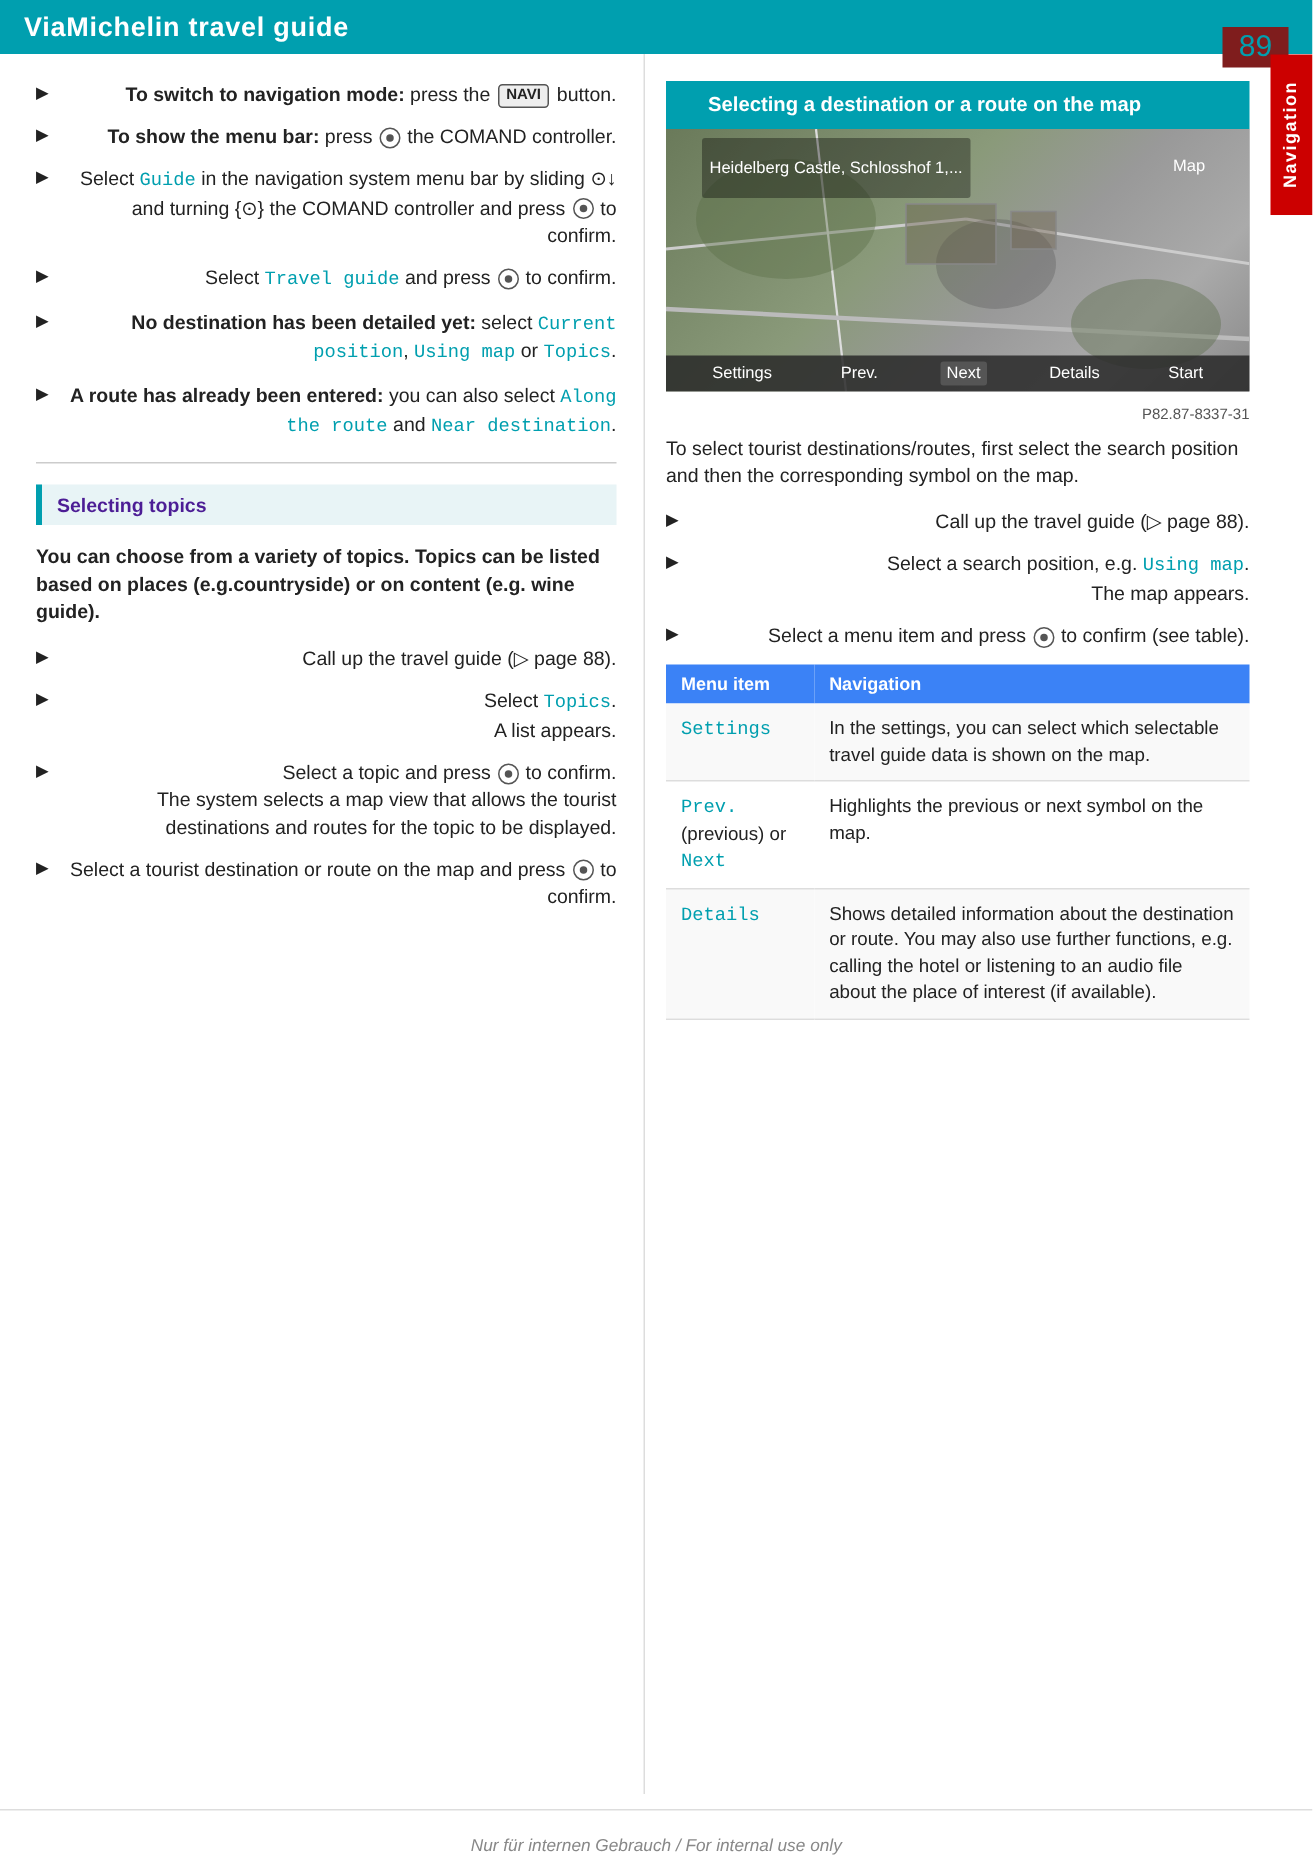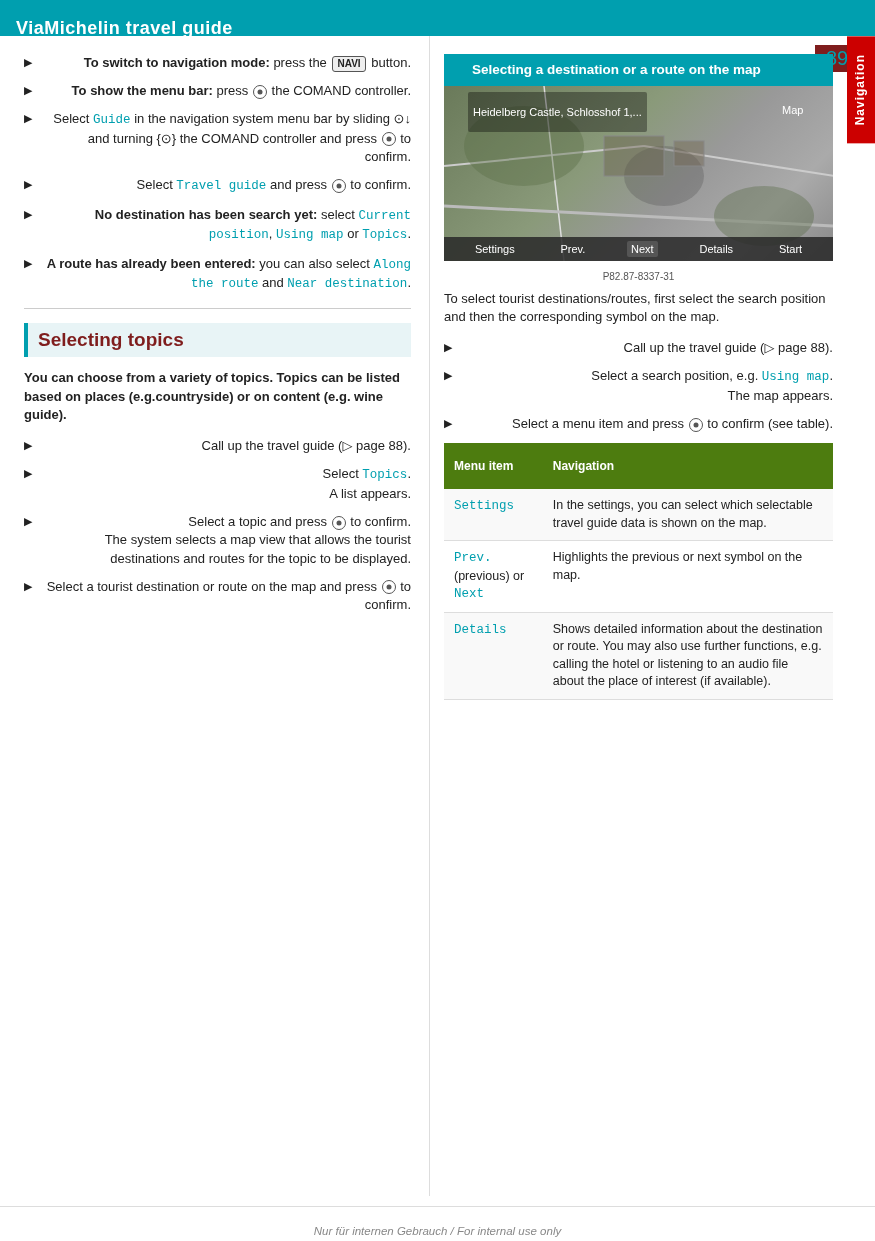--- a/index.html
+++ b/index.html
@@ -9,21 +9,21 @@
       font-family: Arial, Helvetica, sans-serif;
       font-size: 13px;
       background: #fff;
       color: #222;
       position: relative;
     }
 
     
     .header {
       display: flex;
-      align-items: flex-start;
+      align-items: center;
       justify-content: space-between;
       background: #009faf;
       color: #fff;
       padding: 18px 16px;
       height: 18px;
     }
     .header-title {
       font-size: 18px;
       font-weight: bold;
       letter-spacing: 0.5px;
@@ -122,23 +122,23 @@
       background: #ccc;
       margin: 14px 0;
     }
 
     
     .section-header {
       background: #e8f4f6;
       border-left: 4px solid #009faf;
       padding: 6px 10px;
       font-weight: bold;
-      font-size: 19px;
+      font-size: 13px;
       margin-bottom: 12px;
-      color: #7f1d1d;
+      color: #4c1d95;
     }
 
     
     .right-section-header {
       background: #009faf;
       color: #fff;
       padding: 7px 28px;
       font-weight: bold;
       font-size: 13.5px;
       margin-bottom: 0;
@@ -184,36 +184,36 @@
     }
     .map-btn {
       padding: 2px 4px;
       cursor: pointer;
     }
     .map-btn.active {
       background: #555;
       border-radius: 2px;
     }
     .map-ref {
-      text-align: center;
+      text-align: right;
       font-size: 10px;
       color: #555;
       margin-bottom: 8px;
     }
 
     
     .info-table {
       width: 100%;
       border-collapse: collapse;
       margin-top: 10px;
     }
     .info-table th {
-      background: #4d7c0f;
-      color: #fff;
-      padding: 16px 10px;
+      background: #3b82f6;
+      color: #fff;
+      padding: 6px 10px;
       font-size: 12px;
       text-align: left;
     }
     .info-table td {
       padding: 8px 10px;
       vertical-align: top;
       border-bottom: 1px solid #ddd;
       font-size: 12.5px;
       line-height: 1.4;
     }
@@ -298,21 +298,21 @@
     <div class="bullet-item">
       <span class="bullet-arrow">▶</span>
       <span class="bullet-text">
         Select <span class="mono">Travel guide</span> and press <span class="ctrl-icon"></span> to confirm.
       </span>
     </div>
 
     <div class="bullet-item">
       <span class="bullet-arrow">▶</span>
       <span class="bullet-text">
-        <strong>No destination has been search yet:</strong> select <span class="mono">Current position</span>, <span class="mono">Using map</span> or <span class="mono">Topics</span>.
+        <strong>No destination has been detailed yet:</strong> select <span class="mono">Current position</span>, <span class="mono">Using map</span> or <span class="mono">Topics</span>.
       </span>
     </div>
 
     <div class="bullet-item">
       <span class="bullet-arrow">▶</span>
       <span class="bullet-text">
         <strong>A route has already been entered:</strong> you can also select <span class="mono">Along the route</span> and <span class="mono">Near destination</span>.
       </span>
     </div>
 

